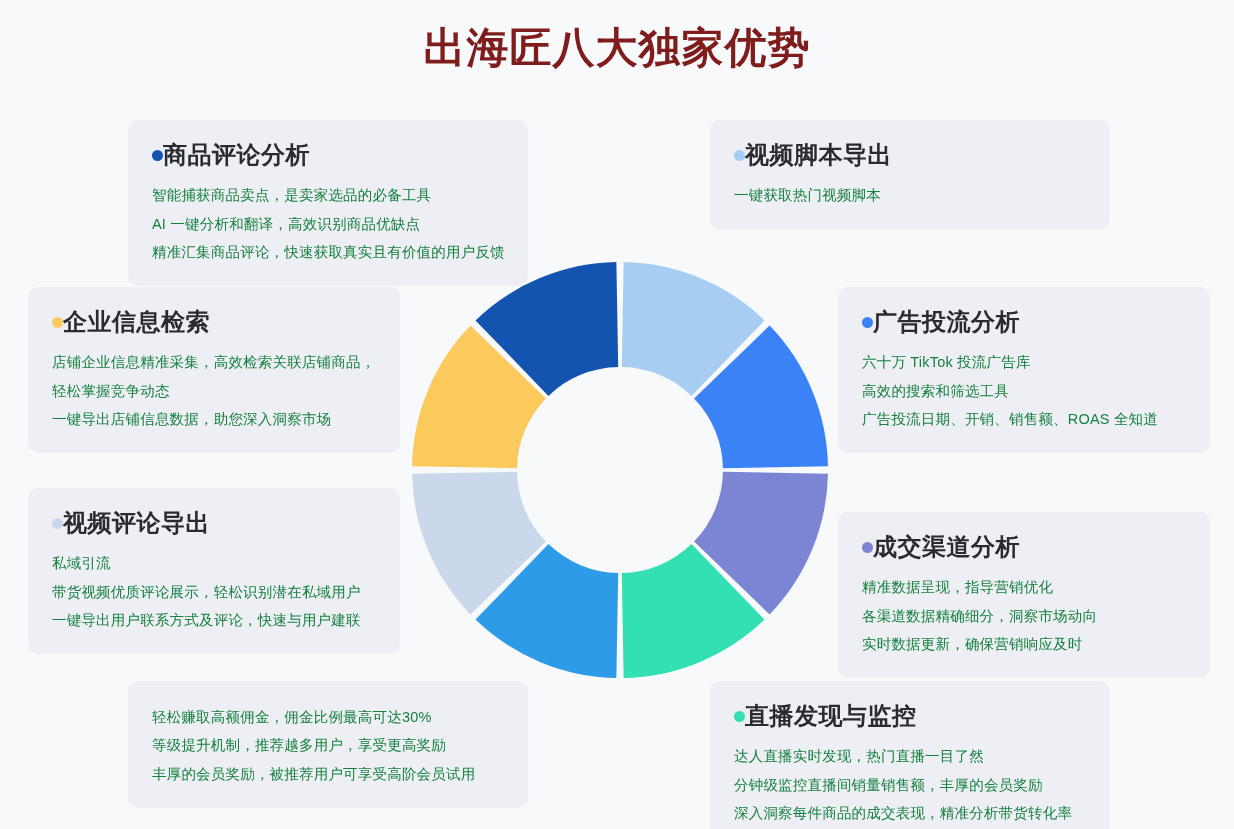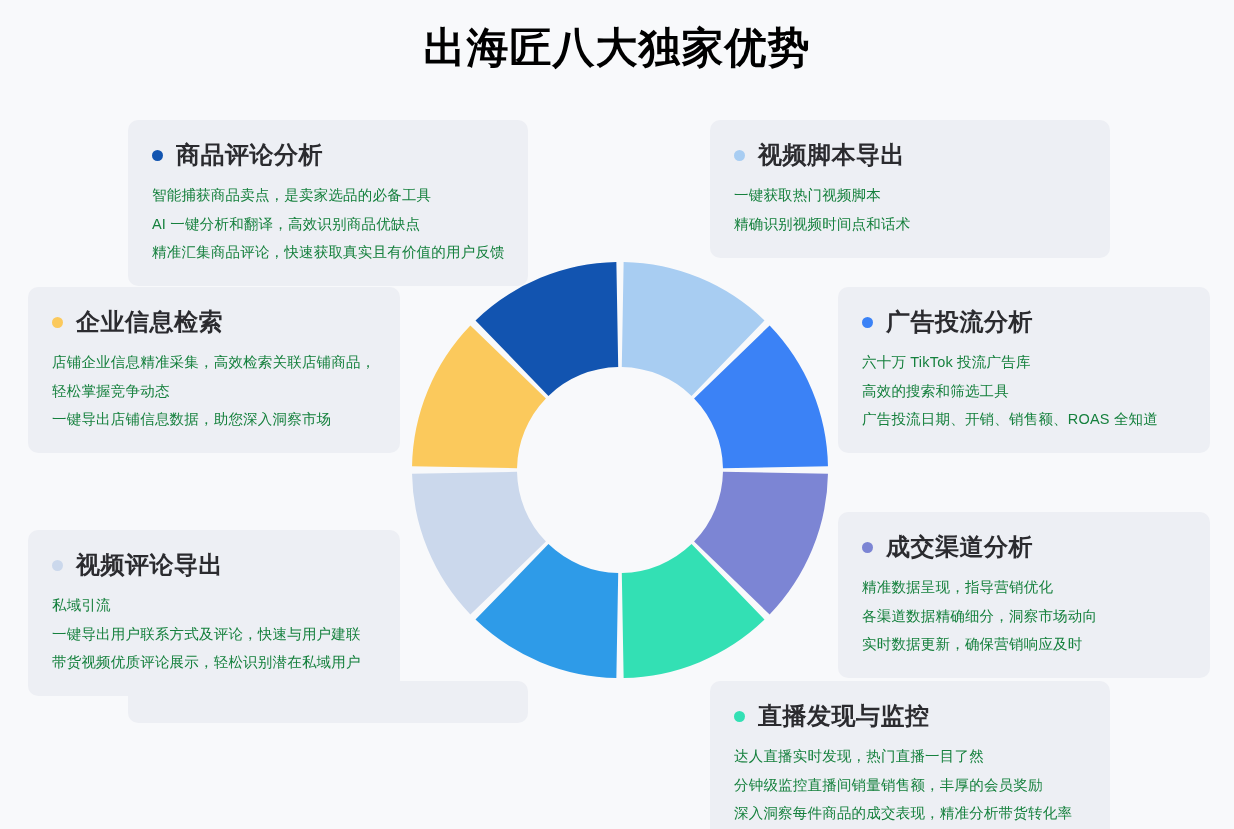--- a/index.html
+++ b/index.html
@@ -19,37 +19,36 @@
 
   
   .page-title {
     position: absolute;
     top: 22px;
     left: 0;
     width: 1234px;
     text-align: center;
     font-size: 42px;
     font-weight: 700;
-    color: #000000;
+    color: #7f1d1d;
     letter-spacing: 1px;
     line-height: 1.25;
   }
 
   
   .card {
     position: absolute;
     background: #EDEFF4;
     border-radius: 10px;
     padding: 22px 26px 20px 24px;
   }
 
   .card-head {
     display: flex;
     align-items: center;
-    gap: 13px;
     margin-bottom: 13px;
   }
 
   .bullet {
     width: 11px;
     height: 11px;
     border-radius: 50%;
     flex: 0 0 auto;
   }
 
@@ -71,21 +70,21 @@
     line-height: 1.95;
     letter-spacing: 0.2px;
     white-space: nowrap;
   }
 
   
   #card-0 { left: 128px;  top: 120px; width: 400px; }
   #card-1 { left: 710px;  top: 120px; width: 400px; }
   #card-2 { left: 28px;   top: 287px; width: 372px; }
   #card-3 { left: 838px;  top: 287px; width: 372px; }
-  #card-4 { left: 28px;   top: 530px; width: 372px; }
+  #card-4 { left: 28px;   top: 488px; width: 372px; }
   #card-5 { left: 838px;  top: 512px; width: 372px; }
   #card-6 { left: 128px;  top: 681px; width: 400px; }
   #card-7 { left: 710px;  top: 681px; width: 400px; }
 
   
   #donut-wrap {
     position: absolute;
     left: 412px;
     top: 262px;
     width: 416px;
@@ -123,21 +122,20 @@
   </div>
 </div>
 
 <div class="card" id="card-1">
   <div class="card-head">
     <span class="bullet" style="background: rgb(168, 205, 242);"></span>
     <span class="card-title">视频脚本导出</span>
   </div>
   <div class="card-lines">
     <div class="card-line">一键获取热门视频脚本</div>
-    <div class="card-line">精确识别视频时间点和话术</div>
   </div>
 </div>
 
 <div class="card" id="card-2">
   <div class="card-head">
     <span class="bullet" style="background: rgb(251, 201, 92);"></span>
     <span class="card-title">企业信息检索</span>
   </div>
   <div class="card-lines">
     <div class="card-line">店铺企业信息精准采集，高效检索关联店铺商品，</div>
@@ -158,38 +156,43 @@
   </div>
 </div>
 
 <div class="card" id="card-4">
   <div class="card-head">
     <span class="bullet" style="background: rgb(203, 216, 236);"></span>
     <span class="card-title">视频评论导出</span>
   </div>
   <div class="card-lines">
     <div class="card-line">私域引流</div>
+    <div class="card-line">带货视频优质评论展示，轻松识别潜在私域用户</div>
     <div class="card-line">一键导出用户联系方式及评论，快速与用户建联</div>
-    <div class="card-line">带货视频优质评论展示，轻松识别潜在私域用户</div>
   </div>
 </div>
 
 <div class="card" id="card-5">
   <div class="card-head">
     <span class="bullet" style="background: rgb(124, 133, 212);"></span>
     <span class="card-title">成交渠道分析</span>
   </div>
   <div class="card-lines">
     <div class="card-line">精准数据呈现，指导营销优化</div>
     <div class="card-line">各渠道数据精确细分，洞察市场动向</div>
     <div class="card-line">实时数据更新，确保营销响应及时</div>
   </div>
 </div>
 
 <div class="card" id="card-6">
+  <div class="card-lines">
+    <div class="card-line">轻松赚取高额佣金，佣金比例最高可达30%</div>
+    <div class="card-line">等级提升机制，推荐越多用户，享受更高奖励</div>
+    <div class="card-line">丰厚的会员奖励，被推荐用户可享受高阶会员试用</div>
+  </div>
 </div>
 
 <div class="card" id="card-7">
   <div class="card-head">
     <span class="bullet" style="background: rgb(51, 224, 180);"></span>
     <span class="card-title">直播发现与监控</span>
   </div>
   <div class="card-lines">
     <div class="card-line">达人直播实时发现，热门直播一目了然</div>
     <div class="card-line">分钟级监控直播间销量销售额，丰厚的会员奖励</div>

